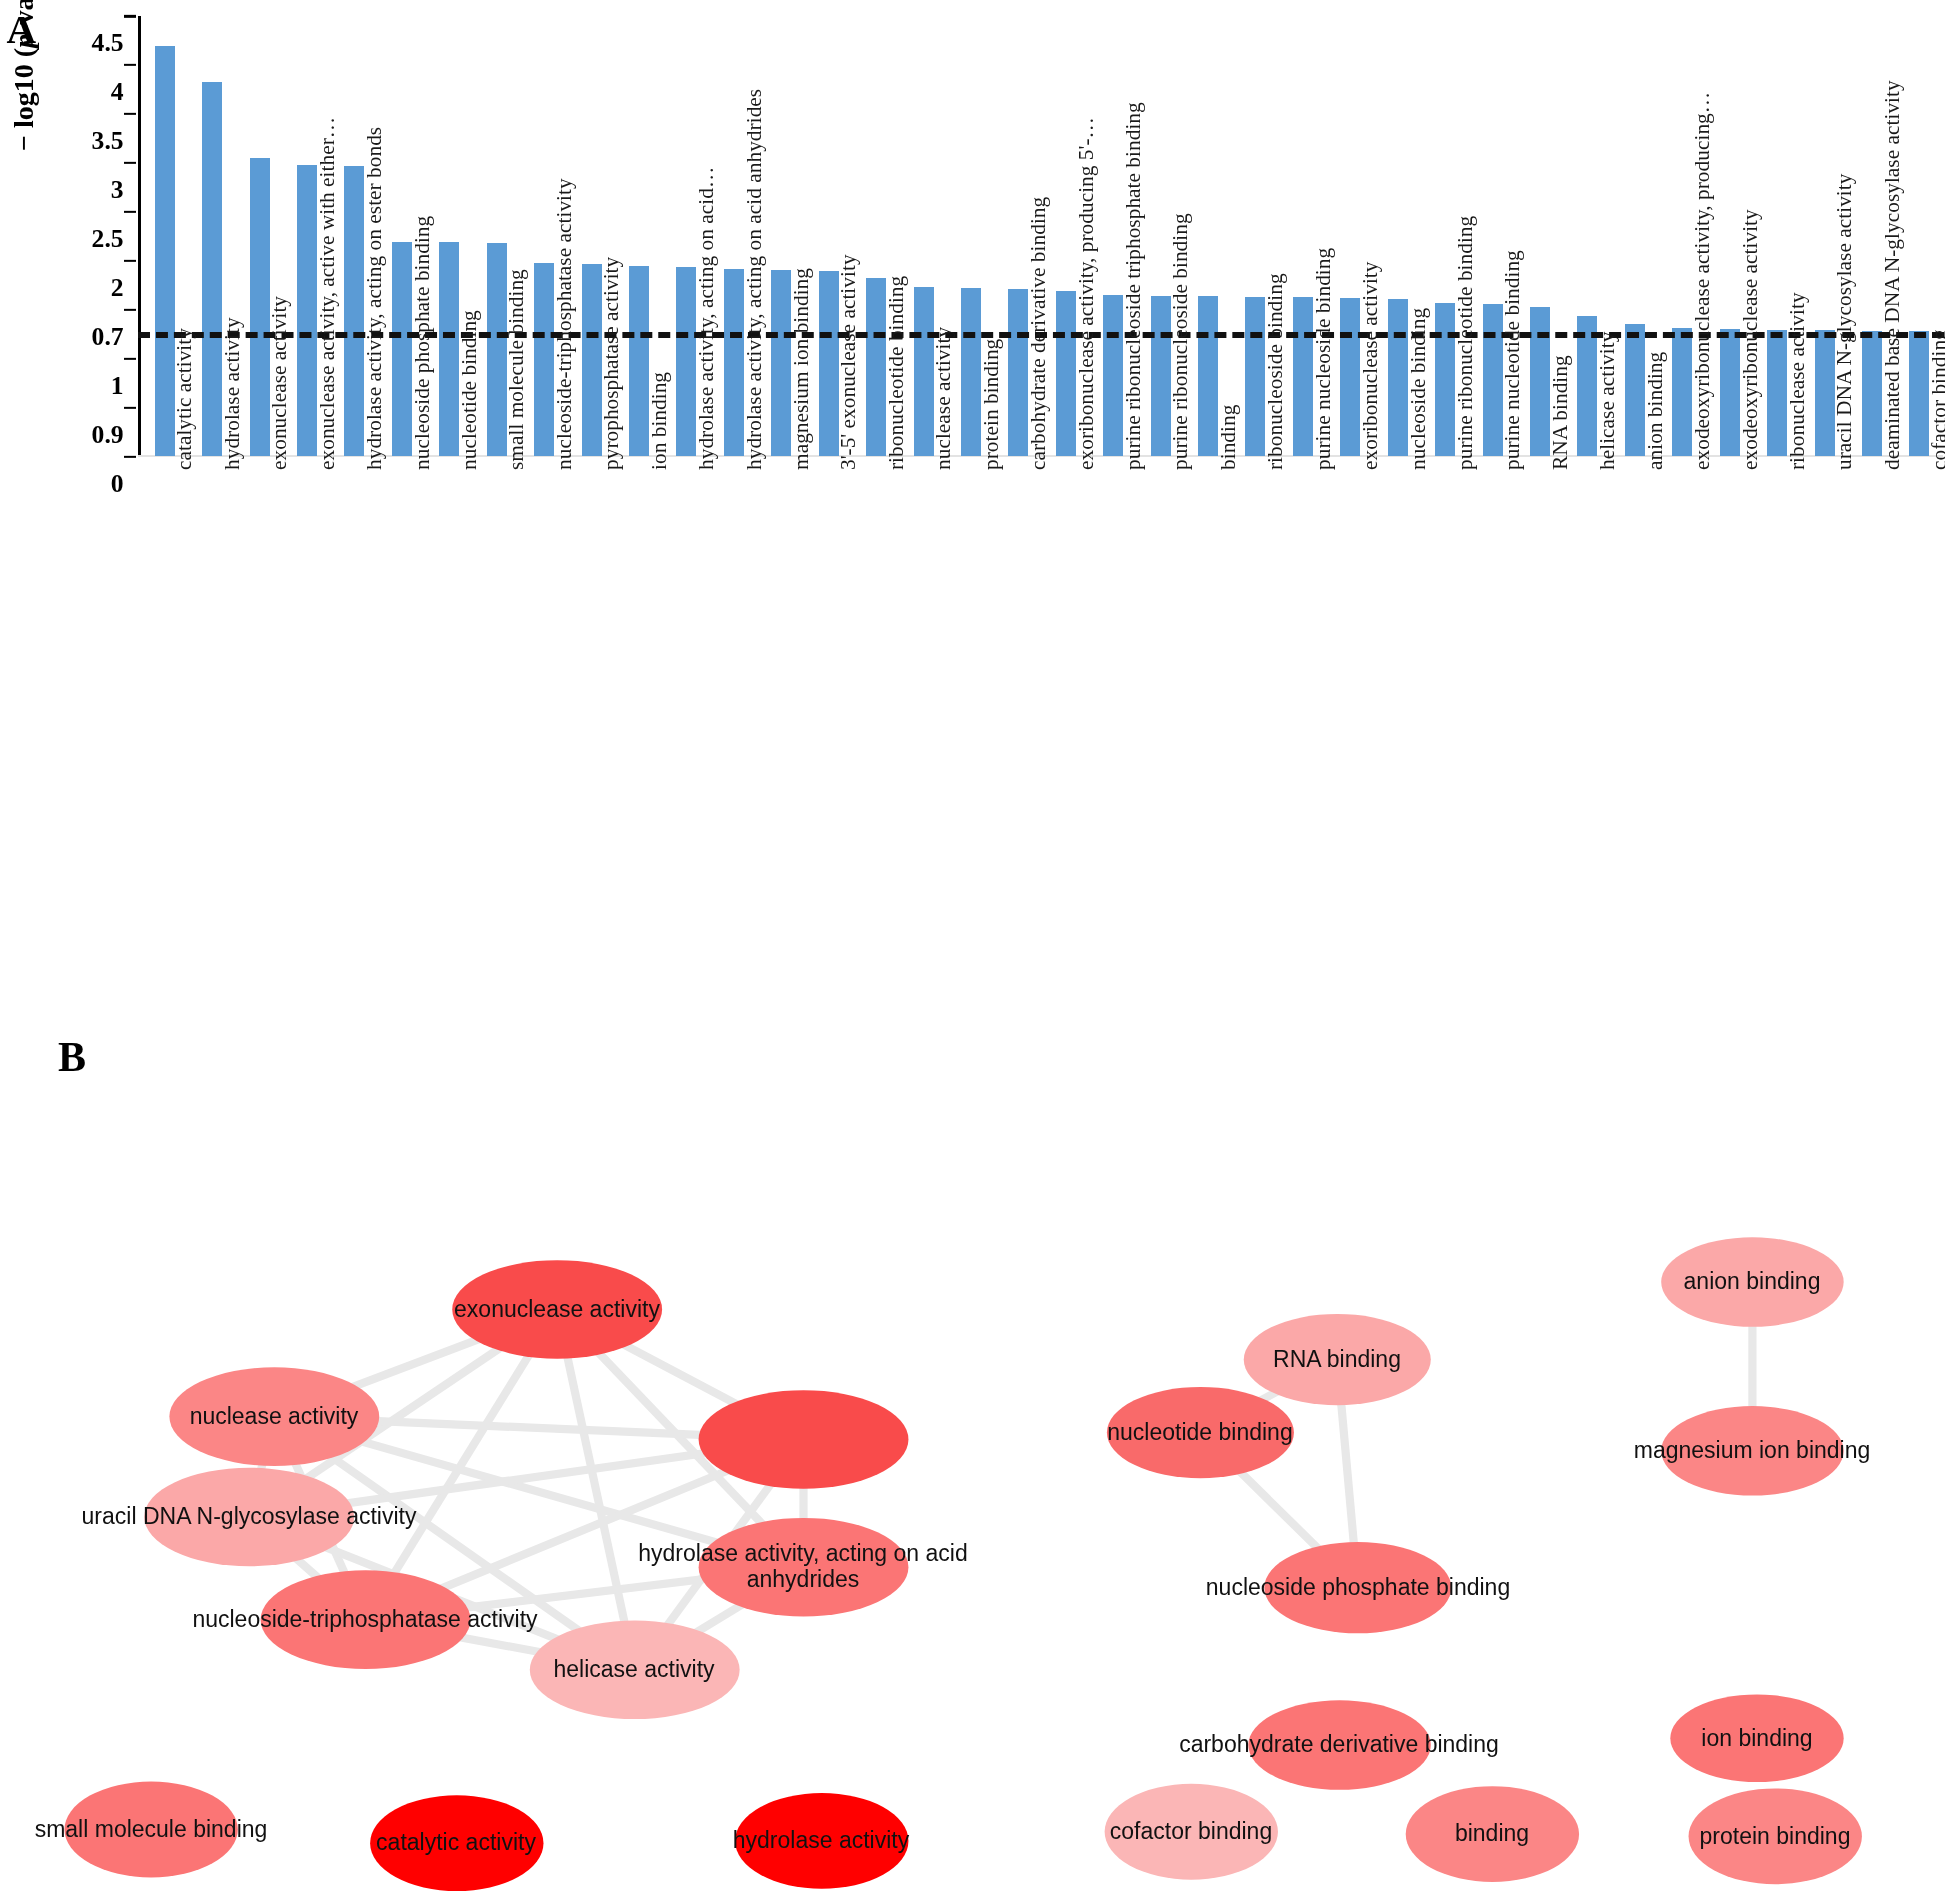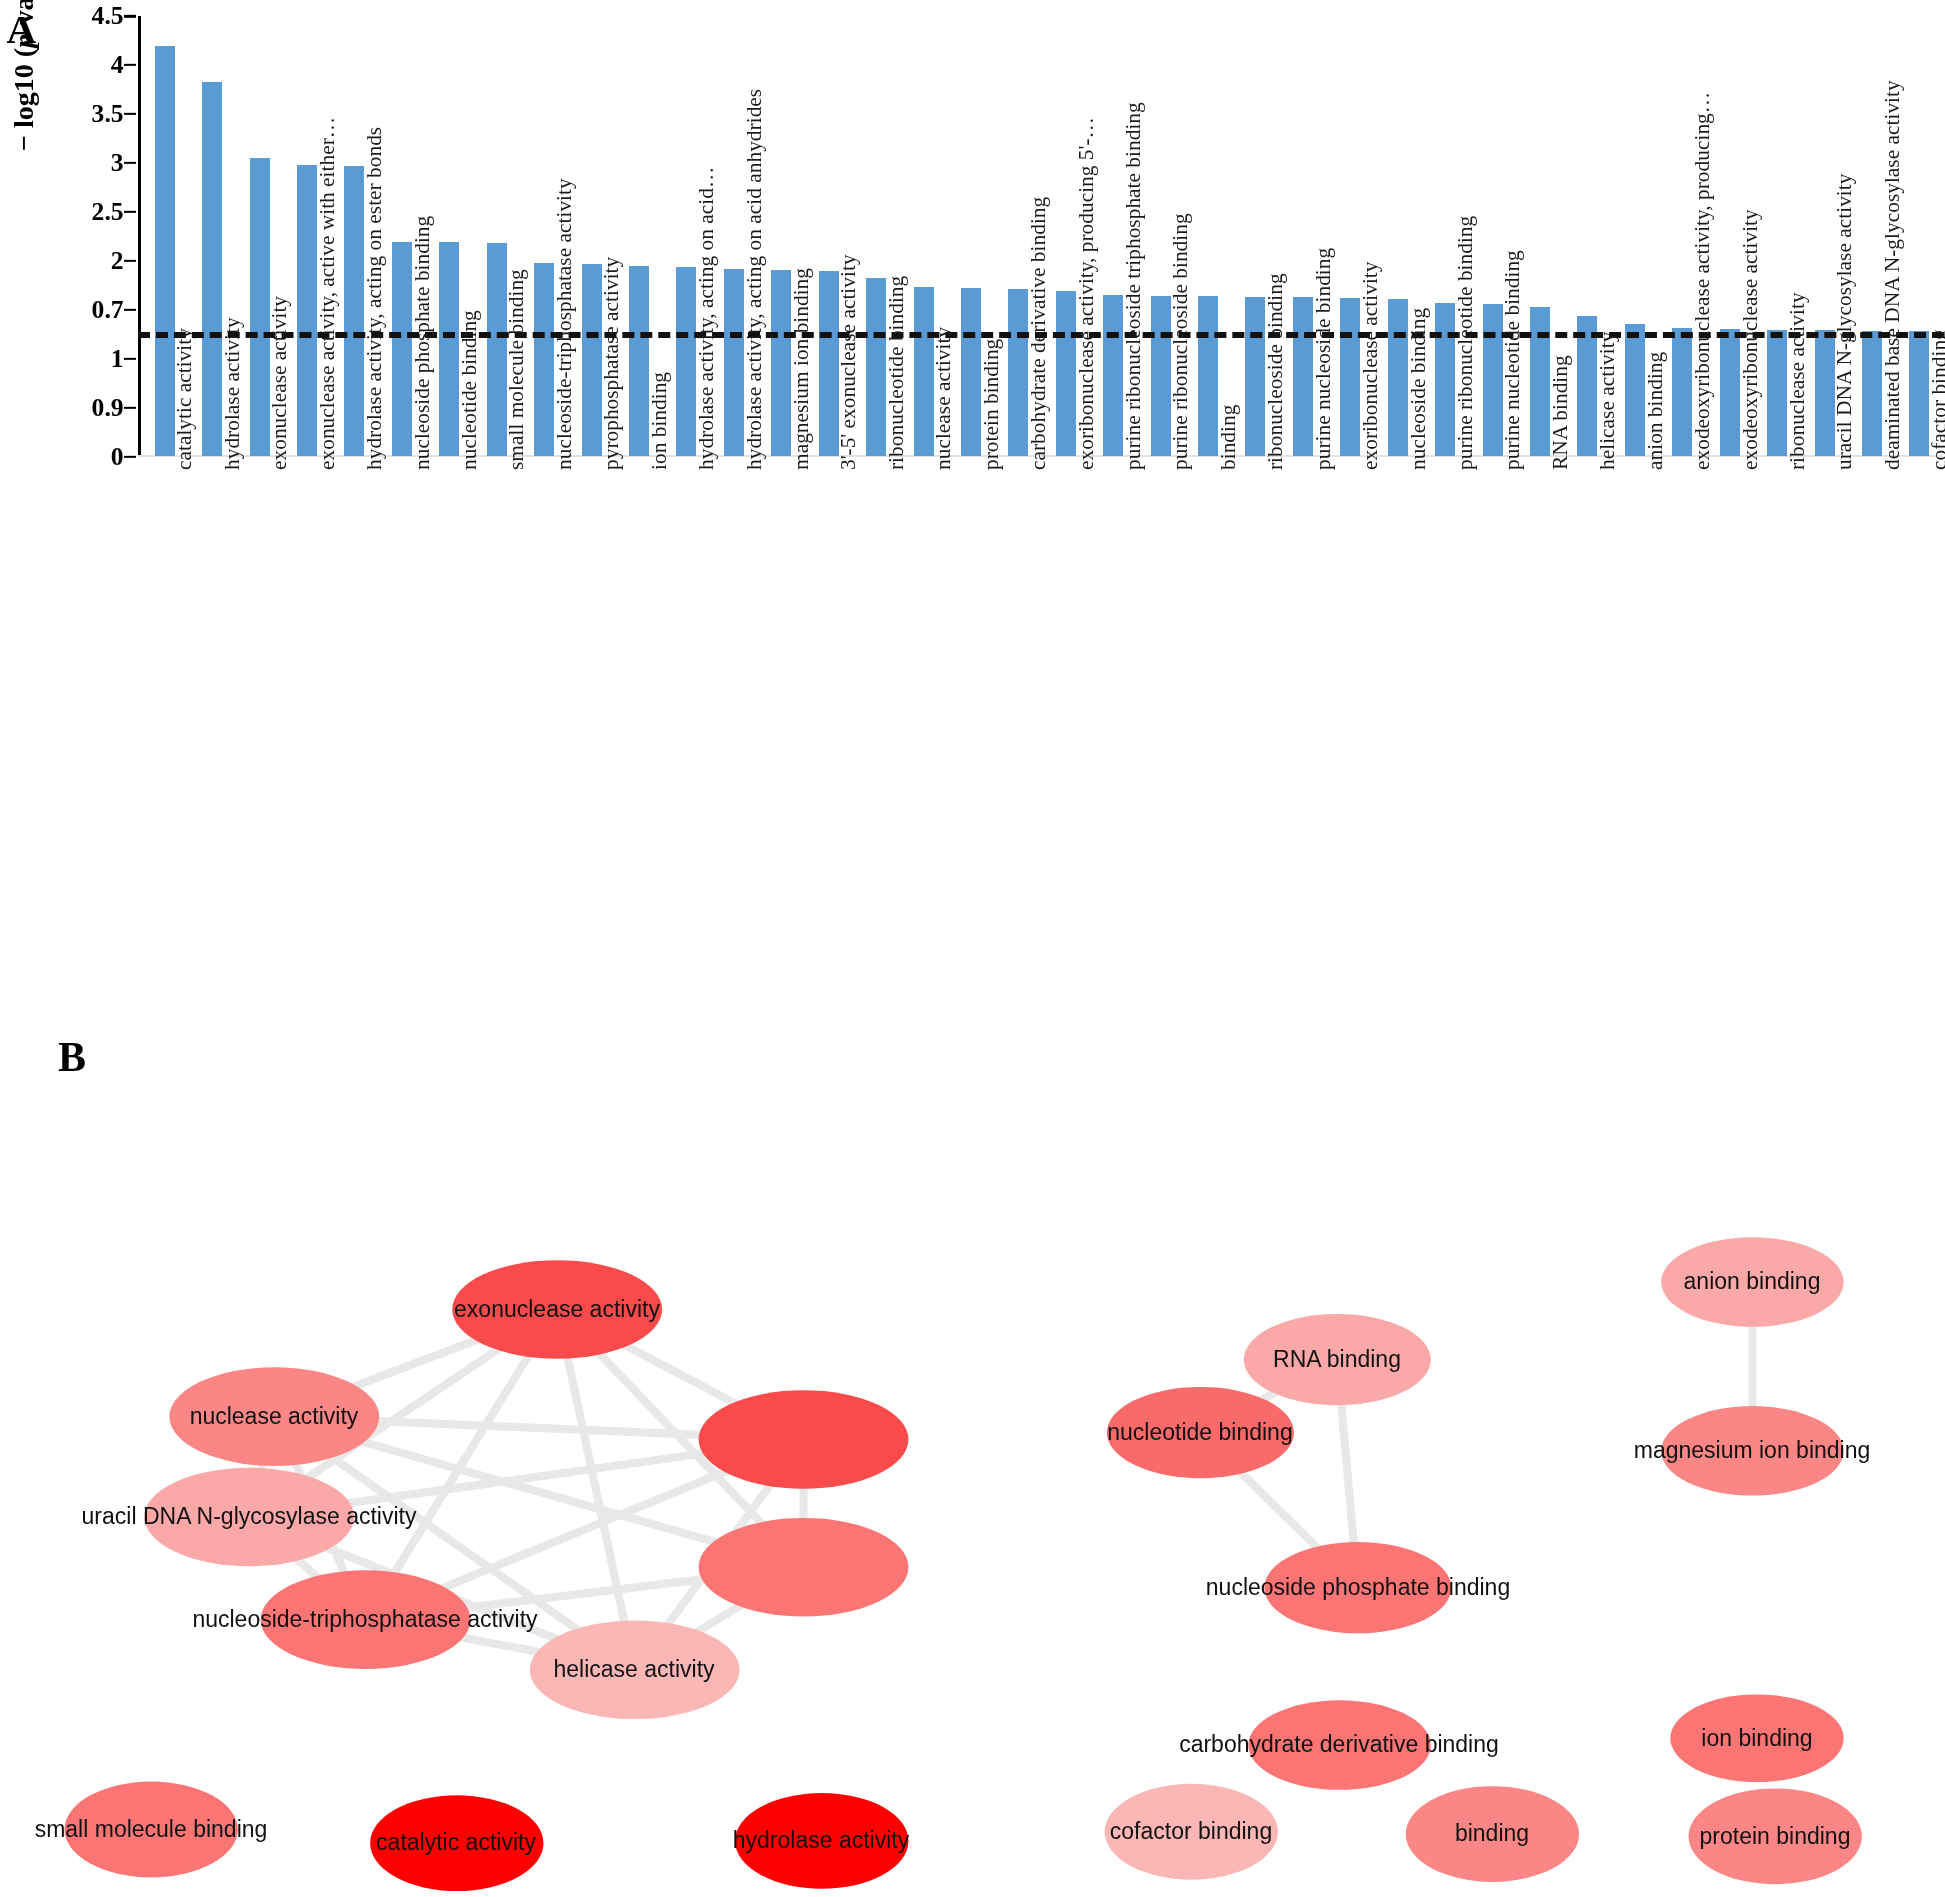--- a/index.html
+++ b/index.html
@@ -9,21 +9,21 @@
   #panel-a{position:absolute;left:0;top:0;width:1946px;height:949px;}
   #panel-a-label{position:absolute;left:6.4px;top:9px;font-family:"Liberation Serif",serif;
     font-weight:bold;font-size:41px;line-height:1;color:#000;}
   #y-axis-title{position:absolute;left:8.2px;top:151px;width:196px;
     font-family:"Liberation Serif",serif;font-weight:bold;font-size:28px;color:#000;
     transform:rotate(-90deg);transform-origin:left top;white-space:nowrap;}
   #y-axis-title .ital{font-style:italic;}
 
   #tick-col{position:absolute;left:55px;top:0;width:75px;height:470px;}
   .ytick-label{position:absolute;right:6.4px;font-family:"Liberation Serif",serif;
-    font-weight:bold;font-size:25.6px;color:#000;transform:translateY(-50%);white-space:nowrap;}
+    font-weight:bold;font-size:25.6px;color:#000;transform:translateY(-50%);white-space:nowrap;margin-top:27px;}
   .ytick-mark{position:absolute;left:69px;width:12px;height:2.3px;background:#000;
     transform:translateY(-50%);}
 
   #axis-line{position:absolute;left:138px;top:16.4px;width:2.7px;height:440px;background:#000;}
   #baseline{position:absolute;left:138px;top:455px;width:1805px;height:2.3px;background:#e3e3e3;}
 
   #plot{position:absolute;left:141px;top:16.4px;width:1802px;height:440px;}
   .bar{position:absolute;bottom:0;width:20px;background:#5B9BD5;}
 
   #thresh{position:absolute;left:138px;width:1806px;height:0;
@@ -205,20 +205,22 @@
       <ellipse cx="330" cy="1930" rx="190" ry="105" fill="#FB7575"></ellipse>
       <ellipse cx="1000" cy="1960" rx="190" ry="105" fill="#FF0000"></ellipse>
       <ellipse cx="1800" cy="1955" rx="190" ry="105" fill="#FF0000"></ellipse>
       <ellipse cx="2610" cy="1935" rx="190" ry="105" fill="#FBB6B6"></ellipse>
       <ellipse cx="3270" cy="1940" rx="190" ry="105" fill="#FB8686"></ellipse>
       <ellipse cx="3890" cy="1945" rx="190" ry="105" fill="#FB8686"></ellipse>
     </svg>
 <div class="node-label" style="left: 557px; top: 361px;">exonuclease activity</div>
     <div class="node-label" style="left: 274px; top: 468px;">nuclease activity</div>
     <div class="node-label" style="left: 249px; top: 568px;">uracil DNA N-glycosylase activity</div>
+    <div class="node-label" style="left: 803px; top: 618px;">hydrolase activity, acting on acid
+anhydrides</div>
     <div class="node-label" style="left: 365px; top: 671px;">nucleoside-triphosphatase activity</div>
     <div class="node-label" style="left: 634px; top: 721px;">helicase activity</div>
     <div class="node-label" style="left: 1337px; top: 411px;">RNA binding</div>
     <div class="node-label" style="left: 1200px; top: 484px;">nucleotide binding</div>
     <div class="node-label" style="left: 1358px; top: 639px;">nucleoside phosphate binding</div>
     <div class="node-label" style="left: 1752px; top: 333px;">anion binding</div>
     <div class="node-label" style="left: 1752px; top: 502px;">magnesium ion binding</div>
     <div class="node-label" style="left: 1339px; top: 796px;">carbohydrate derivative binding</div>
     <div class="node-label" style="left: 1757px; top: 790px;">ion binding</div>
     <div class="node-label" style="left: 151px; top: 881px;">small molecule binding</div>

